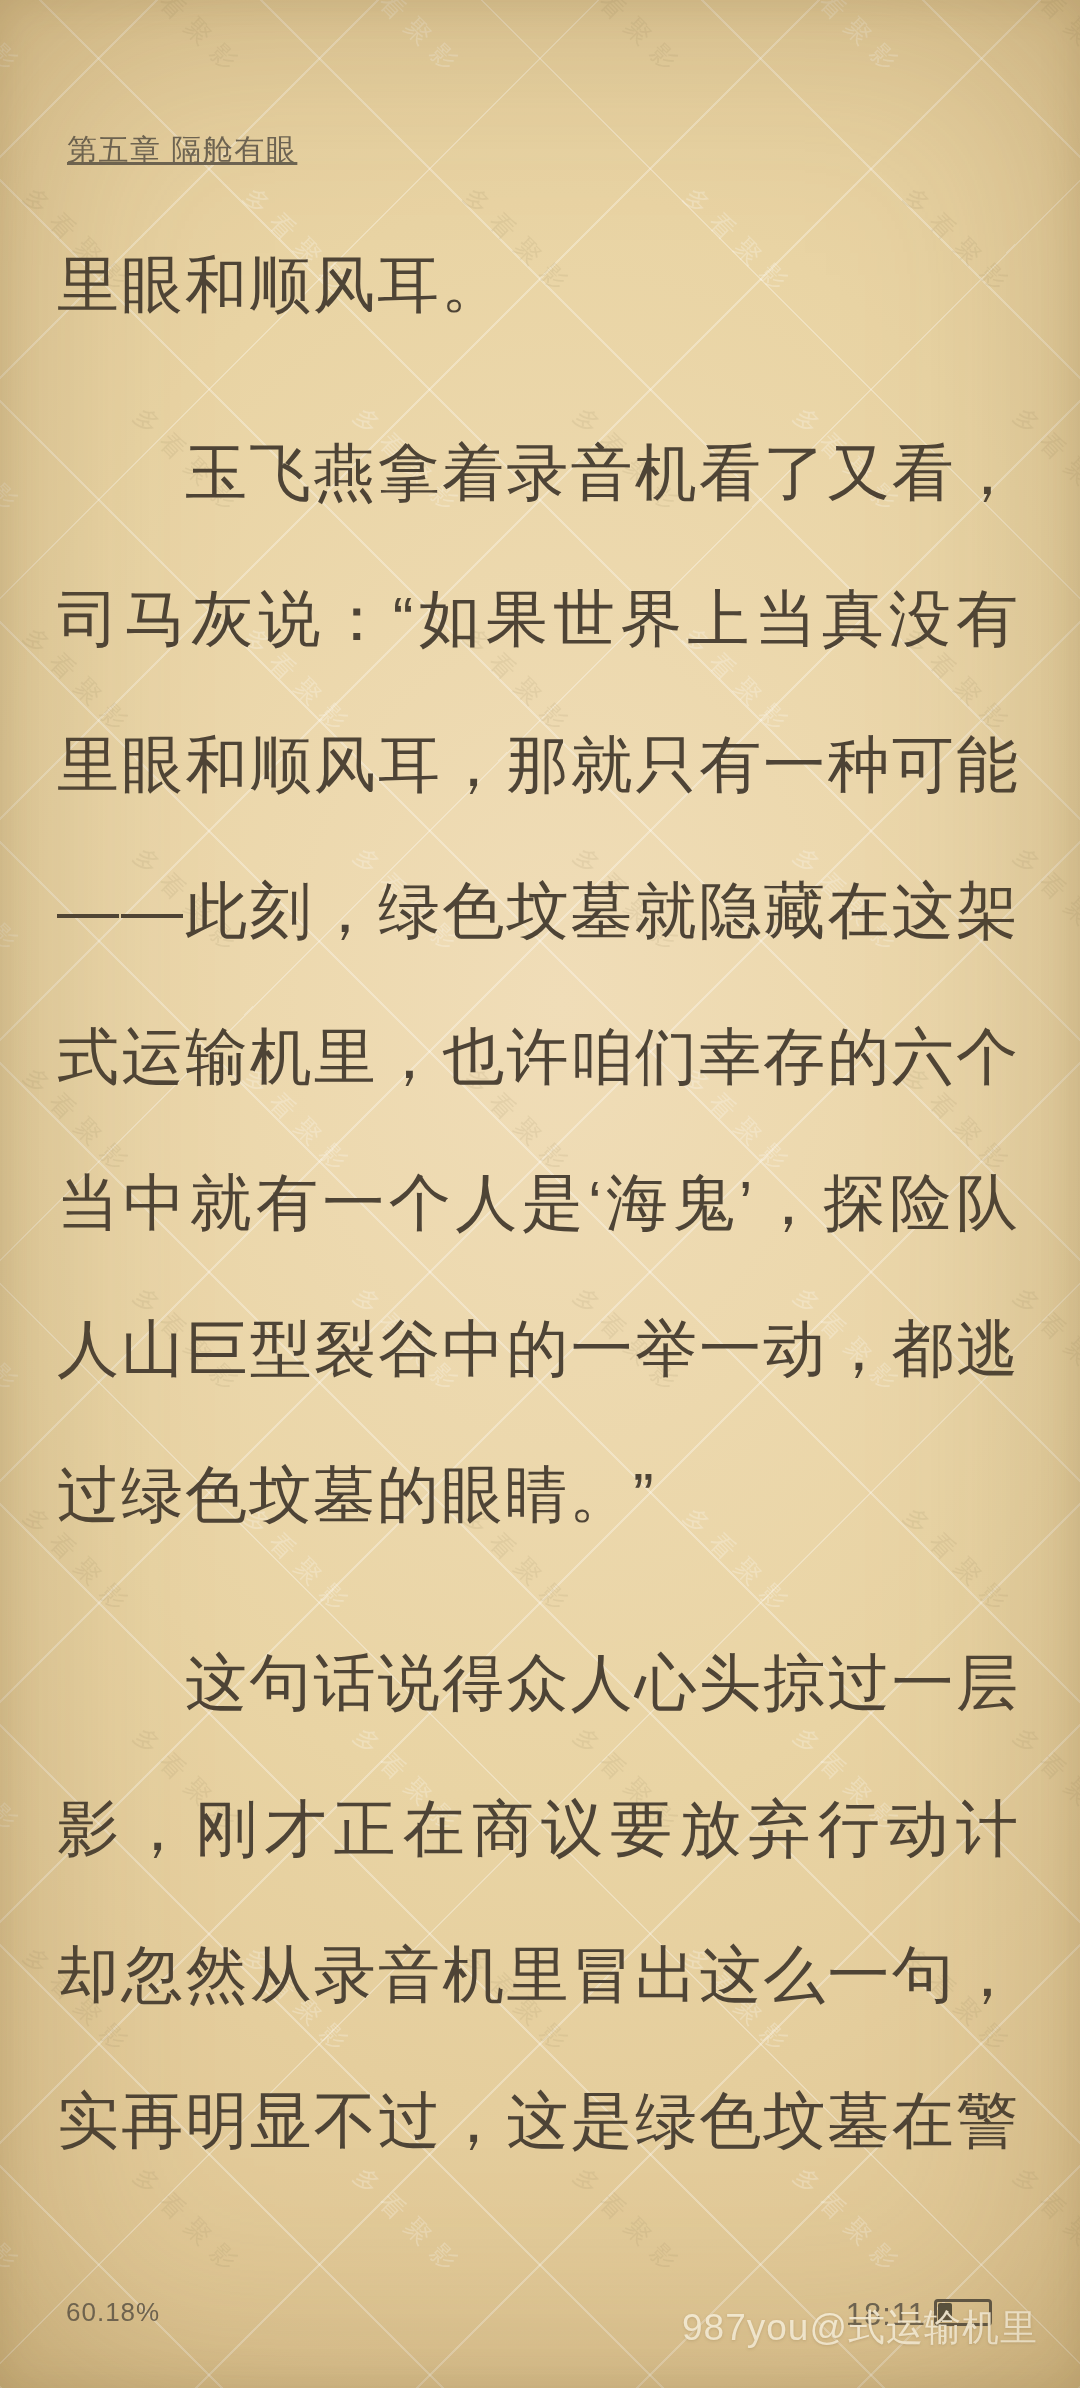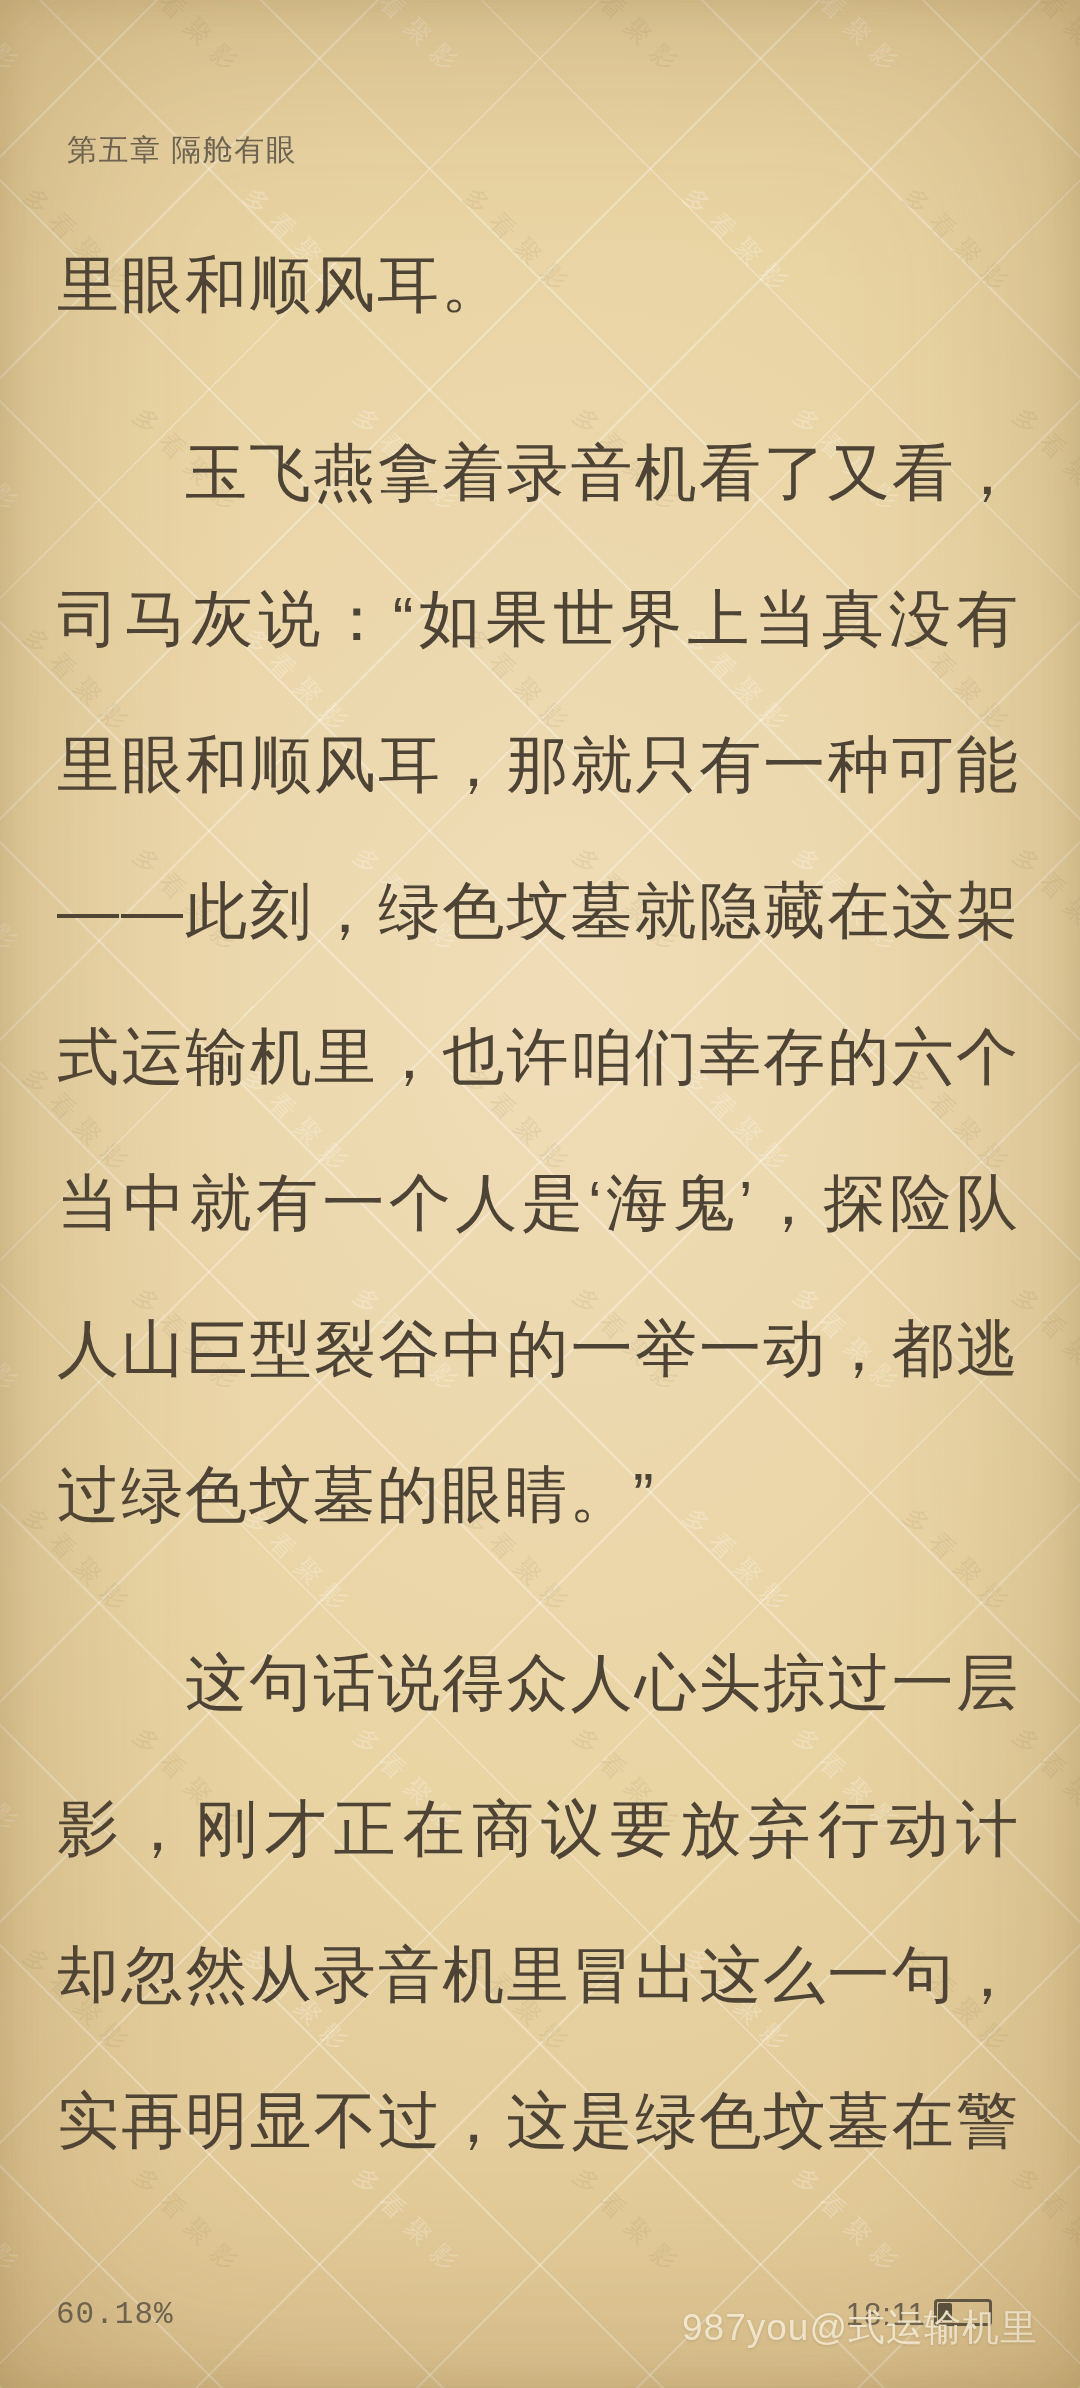--- a/index.html
+++ b/index.html
@@ -30,38 +30,39 @@
     font-size:25px;letter-spacing:11px;white-space:nowrap;
     transform:rotate(45deg);transform-origin:left top;
   }
   .tile.light{color:rgba(255,255,255,0.25);}
   .tile.dark{color:rgba(150,128,90,0.13);}
 
   .chapter{
     position:absolute;left:67px;top:133px;
     font-size:30px;line-height:34px;letter-spacing:1.5px;
     color:#6d6453;
+    text-decoration:underline;
   }
   .body{
     position:absolute;left:57px;top:212px;width:963px;
     color:#4e4436;
   }
   .para + .para{margin-top:42px;}
   .line{
     height:146px;line-height:146px;
     font-size:62px;letter-spacing:2px;
     white-space:nowrap;
     text-align:justify;
   }
   .line.fill{text-align-last:justify;white-space:normal;height:146px;overflow:hidden;}
   .line.indent{text-indent:128px;}
 
   .progress{
-    position:absolute;left:56px;top:2297px;
-    font-size:31px;color:#6d6453;letter-spacing:1px;font-family:Liberation Mono, monospace;
+    position:absolute;left:66px;top:2297px;
+    font-size:26px;color:#6d6453;letter-spacing:1px;
   }
   .time{
     position:absolute;right:154px;top:2297px;
     font-size:31px;color:#6d6453;letter-spacing:1px;margin-left:45px;
   }
   .battery{
     position:absolute;left:934px;top:2299px;
     width:52px;height:21px;
     border:3px solid #5d5546;border-radius:4px;
     background:transparent;

